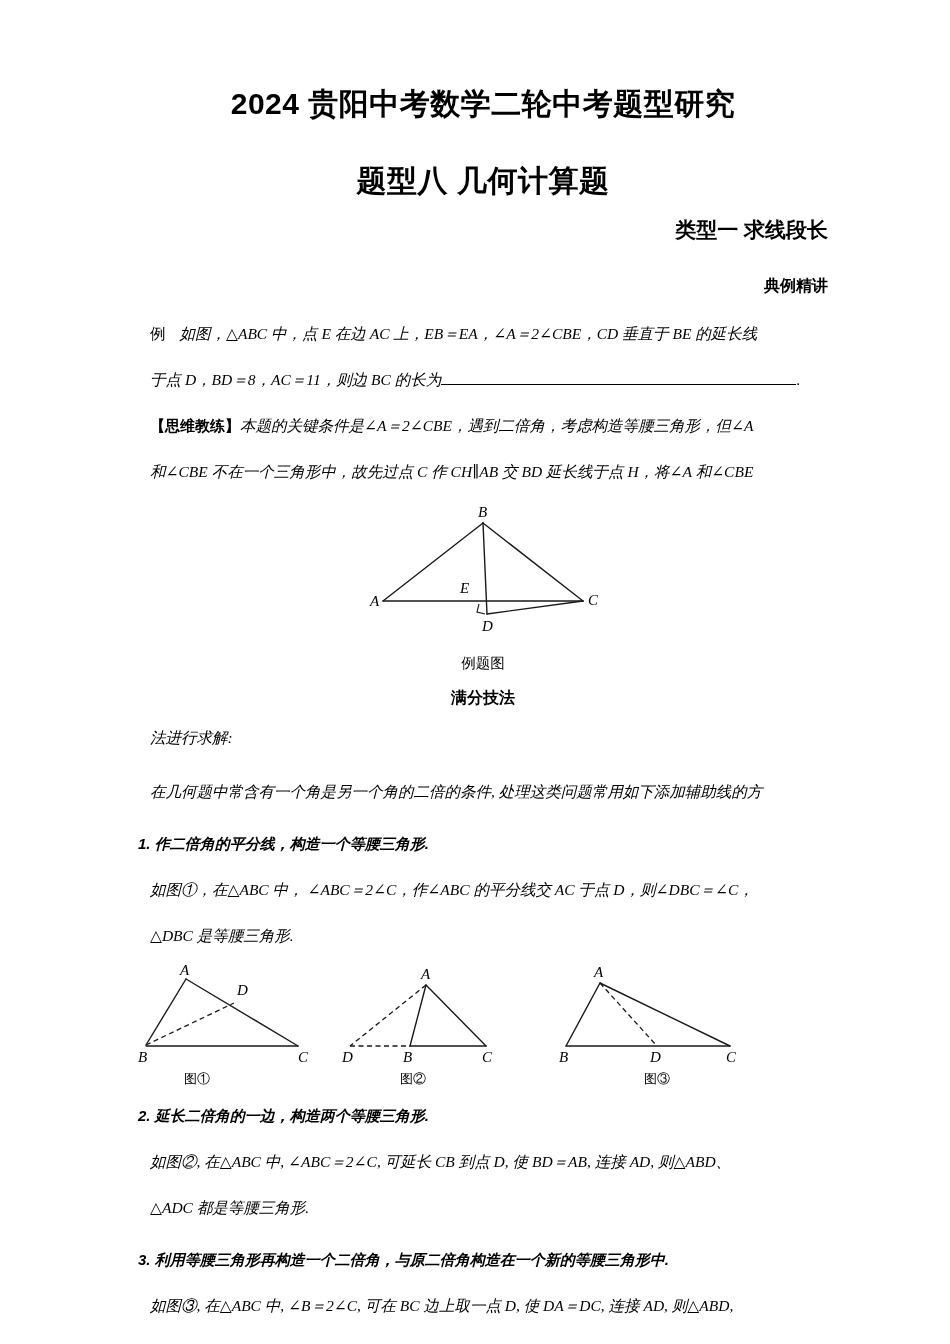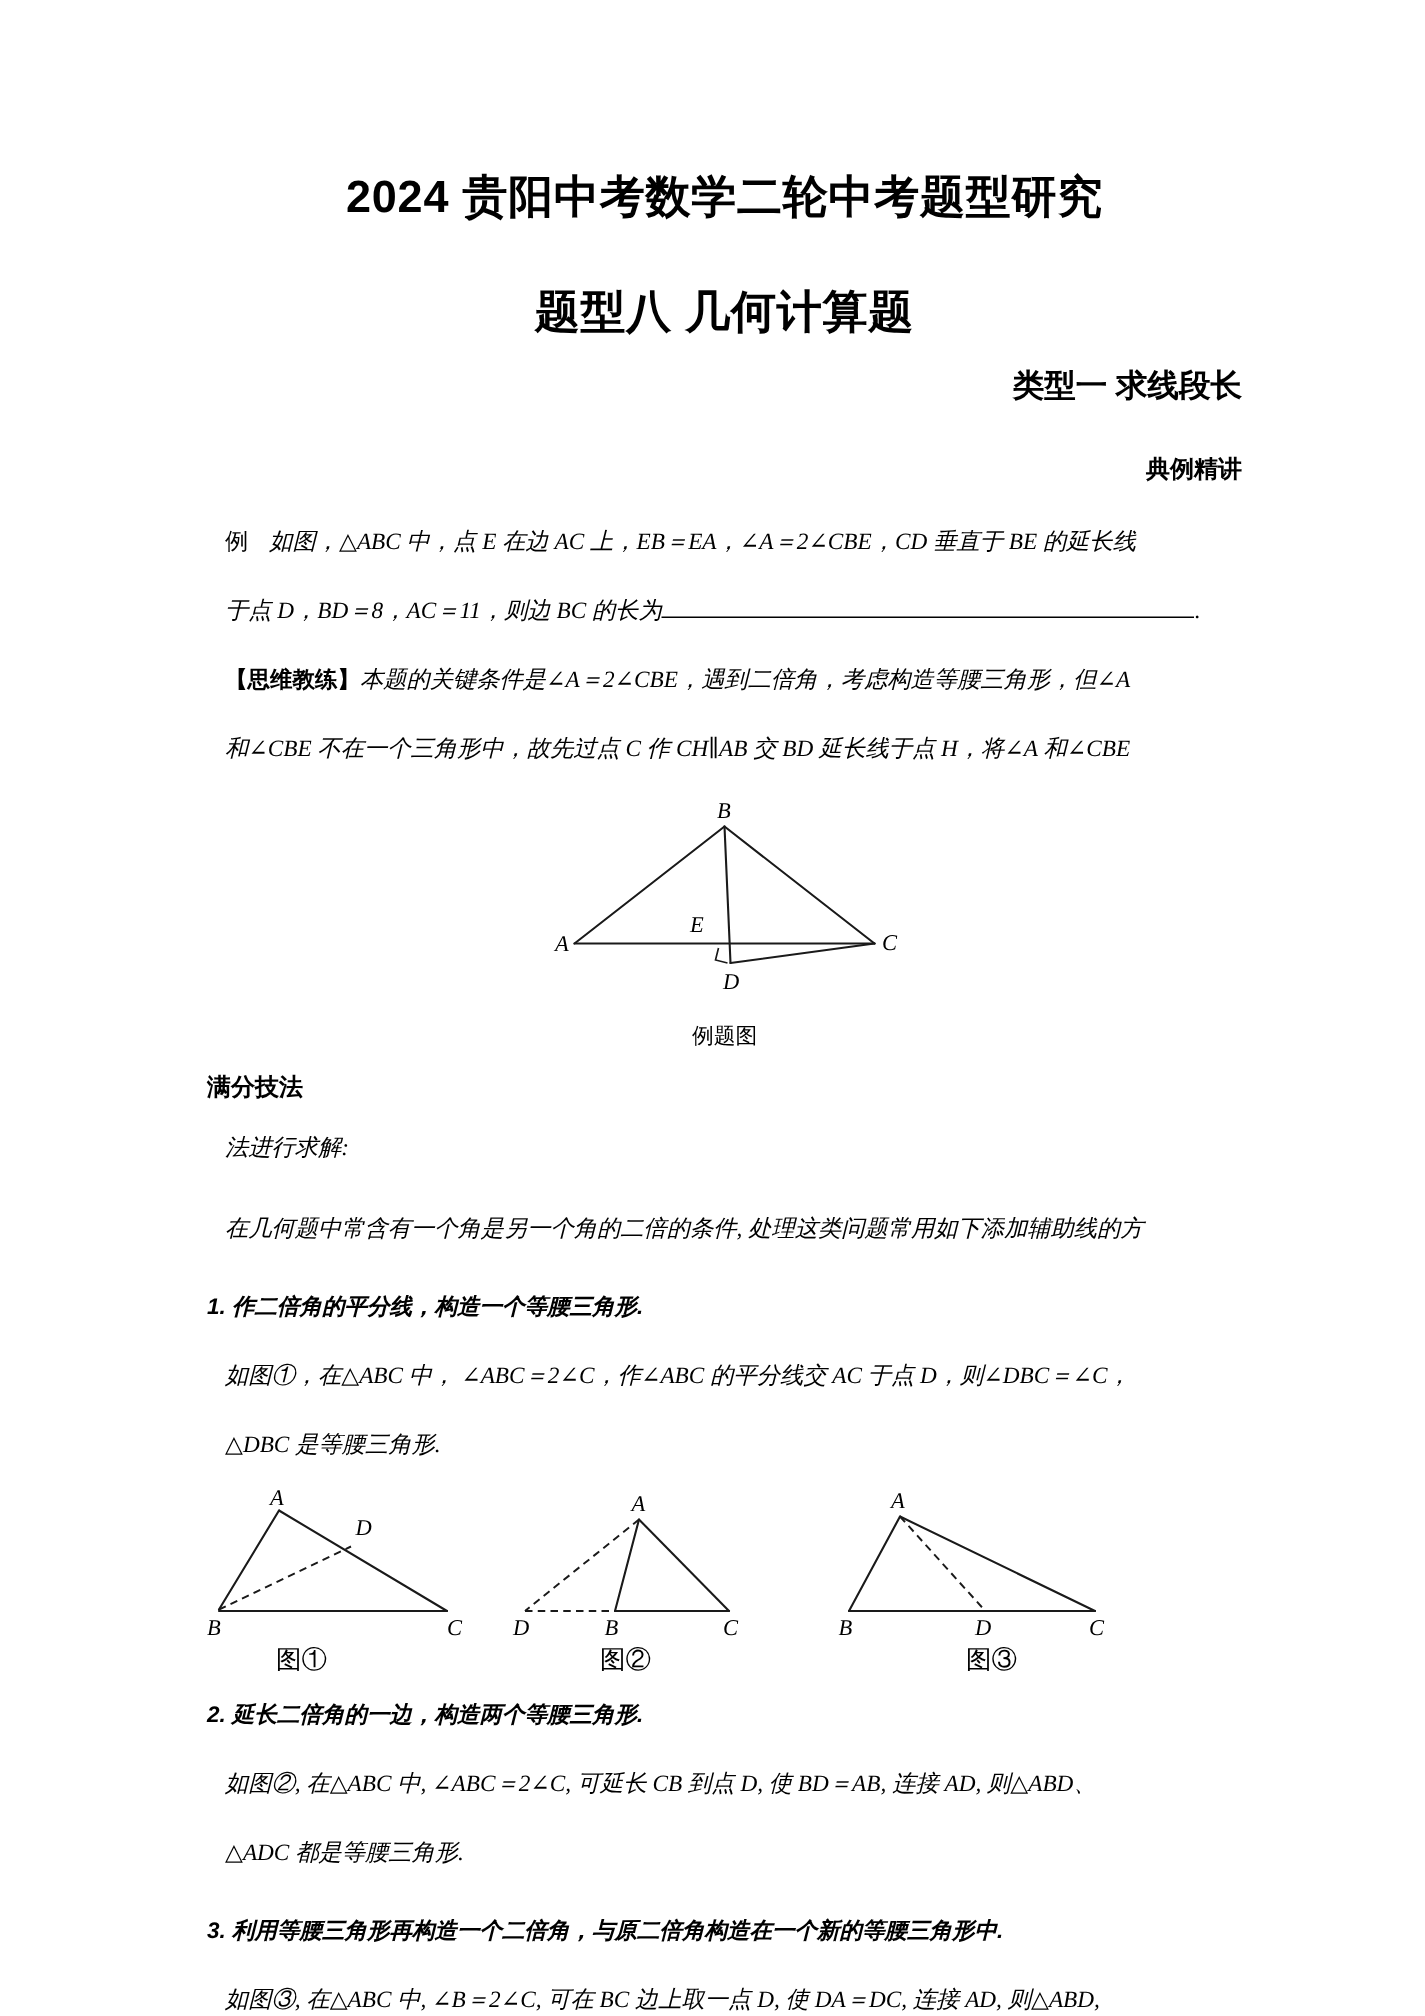--- a/index.html
+++ b/index.html
@@ -33,40 +33,40 @@
   
   .doc-title {
     text-align: center;
     font-family: "Liberation Sans", "DejaVu Sans", sans-serif;
     font-weight: bold;
     font-size: 30px;
     line-height: 40px;
     letter-spacing: 0.5px;
     margin: 0;
   }
-  .doc-title-line1 { padding-top: 112px; }
+  .doc-title-line1 { padding-top: 84px; }
   .doc-title-line2 { padding-top: 4px; margin-top: 33px; }
   .subtitle {
     text-align: right;
     font-family: "Liberation Sans", "DejaVu Sans", sans-serif;
     font-weight: bold;
     font-size: 21px;
     line-height: 30px;
     margin: 0;
     padding-top: 14px;
   }
   .section-head {
     font-family: "Liberation Sans", "DejaVu Sans", sans-serif;
     font-weight: bold;
     font-size: 16px;
     line-height: 22px;
     margin: 0;
   }
   .sh-dianli { padding-top: 30px; text-align: right; }
-  .sh-manfen { padding-top: 14px; }
+  .sh-manfen { padding-top: 14px; text-align: center; }
 
   
   .para {
     font-family: "Liberation Serif", "DejaVu Serif", serif;
     font-size: 15.5px;
     line-height: 34px;
     margin: 12px;
     text-align: justify;
     text-justify: inter-ideograph;
   }
@@ -117,21 +117,21 @@
     margin-top: 8px;
   }
   .fig-row-captions {
     position: relative;
     width: 690px;
     height: 24px;
   }
   .fig-row-captions span {
     position: absolute;
     font-family: Liberation Sans, sans-serif;
-    font-size: 17px;
+    font-size: 13px;
     line-height: 20px;
     text-align: right;
   }
   svg { display: block; }
   svg text {
     font-family: "Liberation Serif", "DejaVu Serif", serif;
     font-style: italic;
     font-size: 15px;
     fill: #000;
   }

